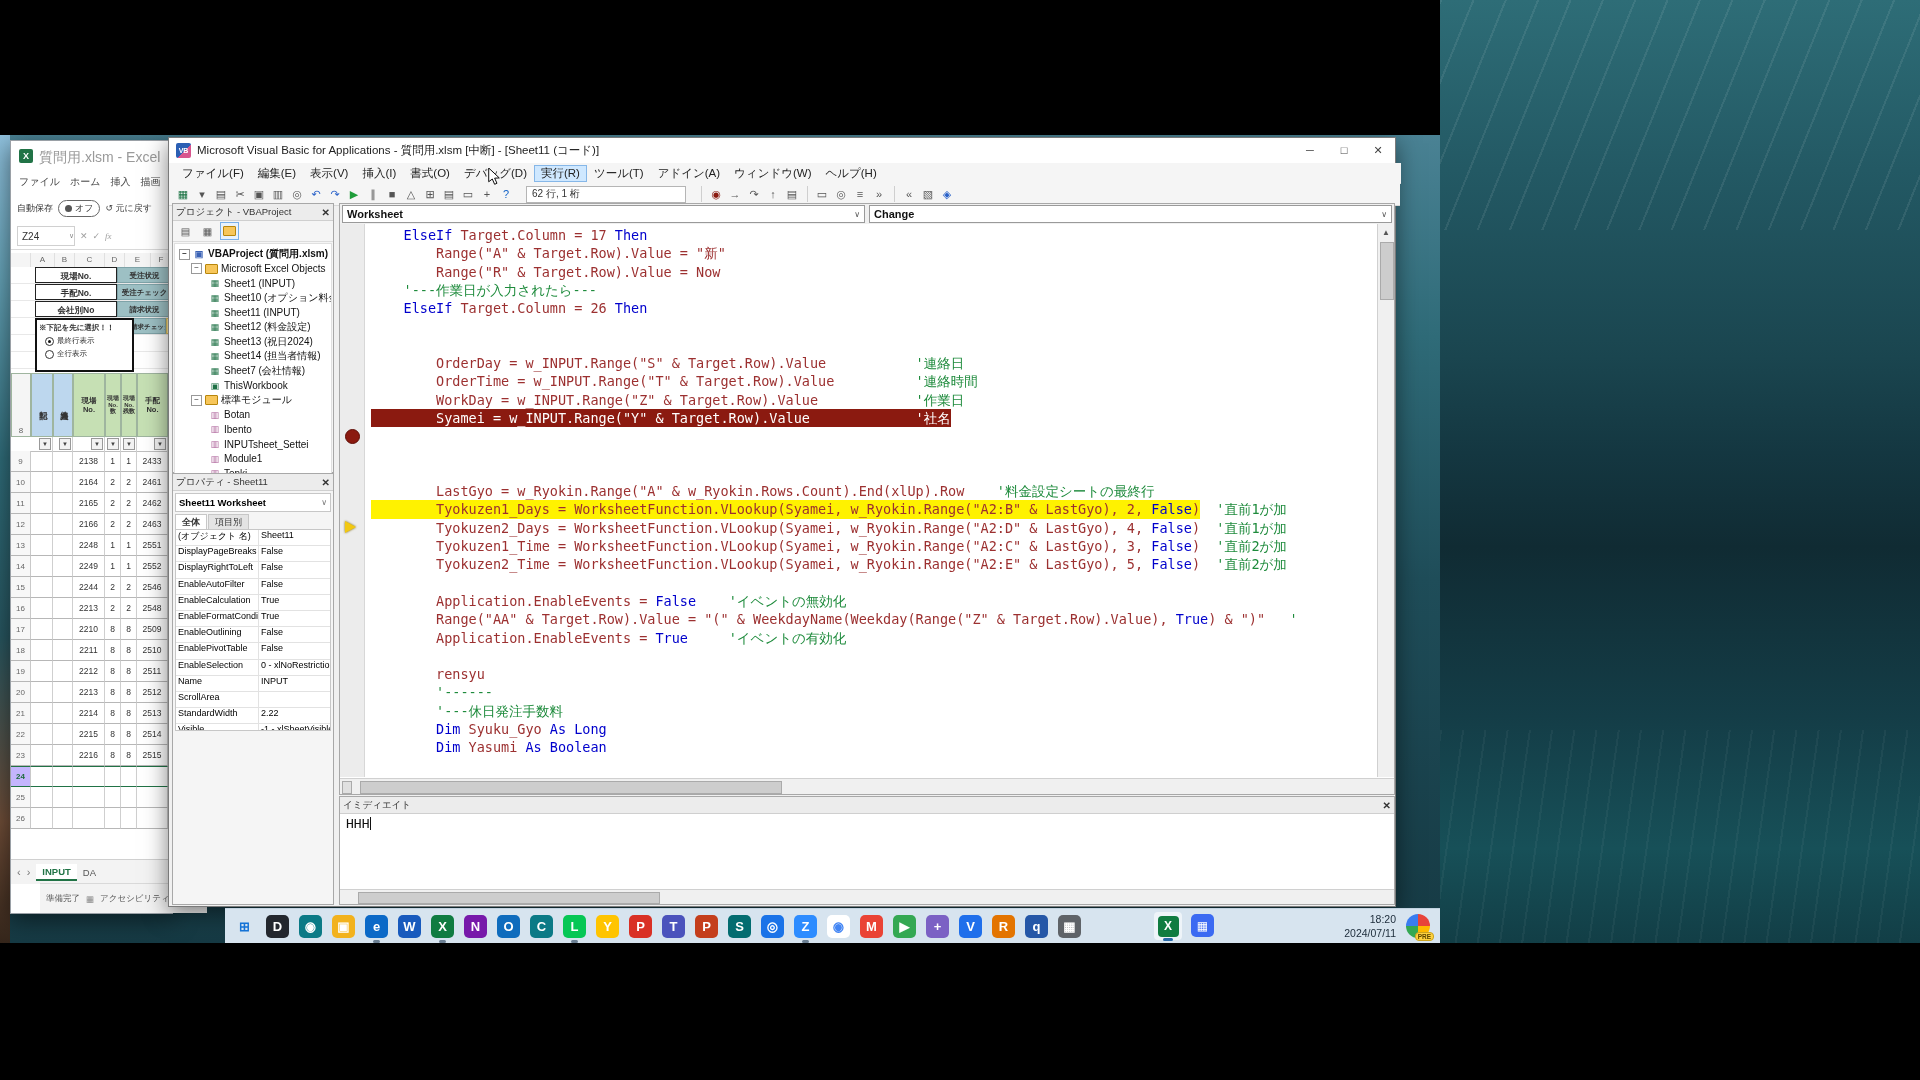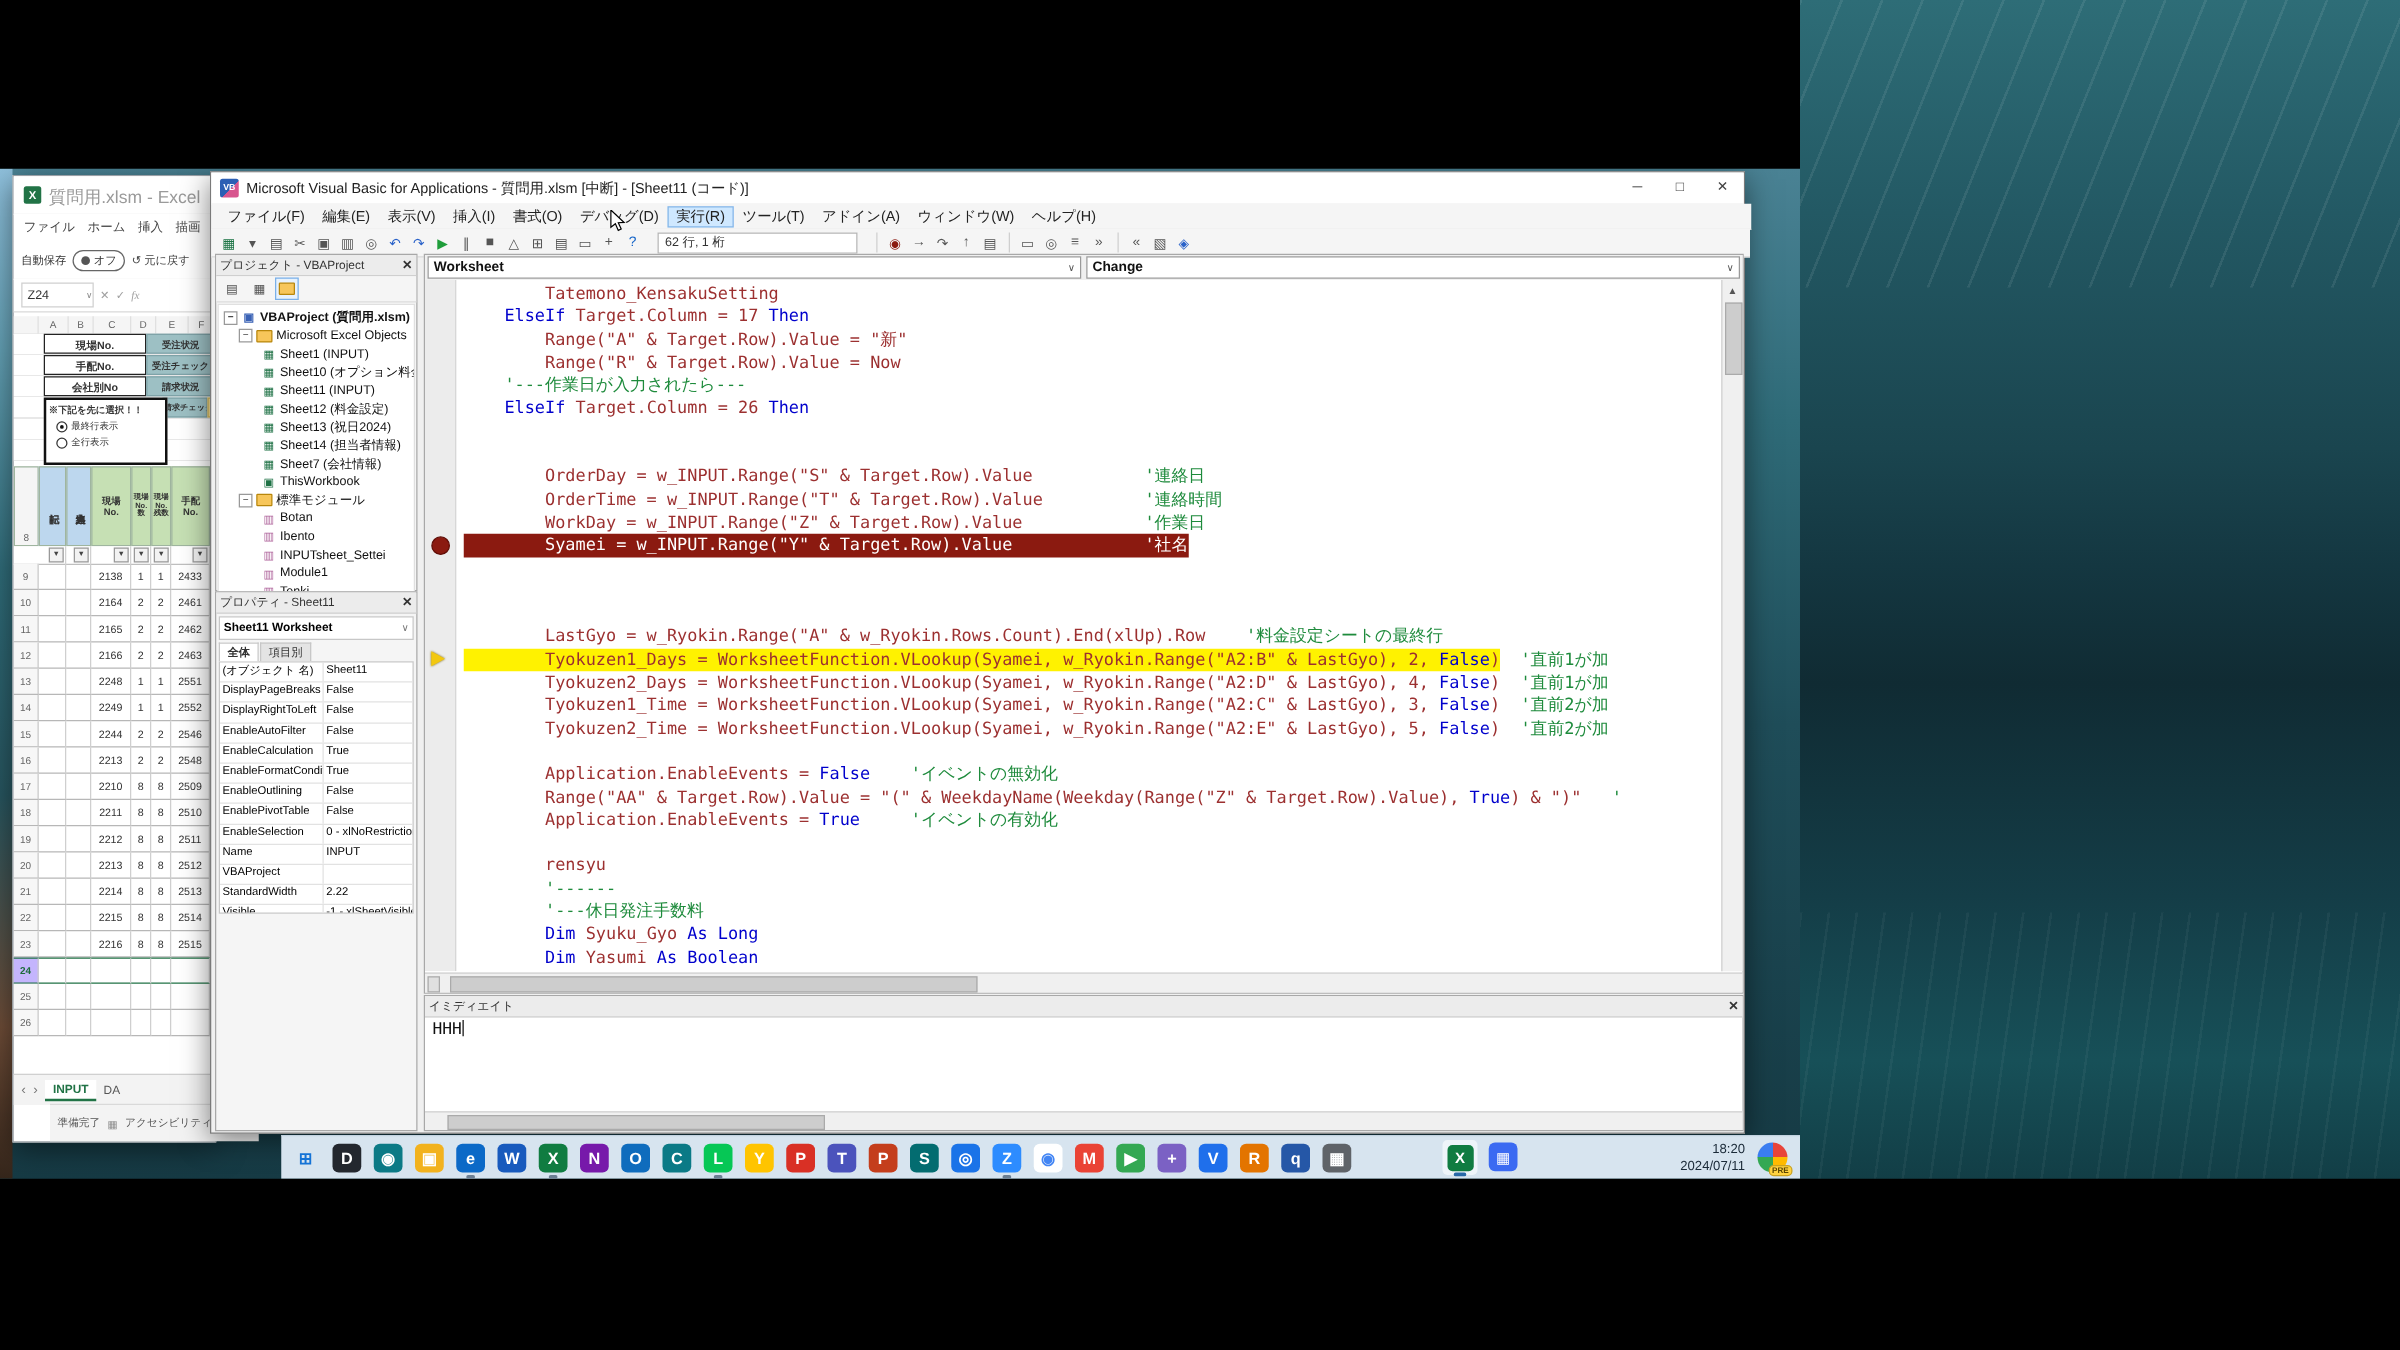--- a/index.html
+++ b/index.html
@@ -667,21 +667,21 @@
           </div>
           <div class="prow">
             <span class="pk">EnableSelection</span>
             <span class="pv">0 - xlNoRestrictions</span>
           </div>
           <div class="prow">
             <span class="pk">Name</span>
             <span class="pv">INPUT</span>
           </div>
           <div class="prow">
-            <span class="pk">VBAProject</span>
+            <span class="pk">ScrollArea</span>
             <span class="pv"></span>
           </div>
           <div class="prow">
             <span class="pk">StandardWidth</span>
             <span class="pv">2.22</span>
           </div>
           <div class="prow">
             <span class="pk">Visible</span>
             <span class="pv">-1 - xlSheetVisible</span>
           </div>
@@ -698,21 +698,20 @@
           <b>Change</b>
             <span class="dda">∨</span>
         </div>
       </div>
       <div id="code-area">
         <div id="code-margin">
             <div class="bp-dot" style="top: 205.3px;"></div>
             <div class="cur-arrow" style="top: 296.8px;"></div>
           </div>
         <div id="code-lines">
-            <div class="code-line"><span class="cn">        Tatemono_KensakuSetting</span></div>
             <div class="code-line"><span class="ck">    ElseIf </span><span class="cn">Target.Column = 17 </span><span class="ck">Then</span></div>
             <div class="code-line"><span class="cn">        Range("A" &amp; Target.Row).Value = "新"</span></div>
             <div class="code-line"><span class="cn">        Range("R" &amp; Target.Row).Value = Now</span></div>
             <div class="code-line"><span class="cc">    '---作業日が入力されたら---</span></div>
             <div class="code-line"><span class="ck">    ElseIf </span><span class="cn">Target.Column = 26 </span><span class="ck">Then</span></div>
             <div class="code-line"></div>
             <div class="code-line"></div>
             <div class="code-line"><span class="cn">        OrderDay = w_INPUT.Range("S" &amp; Target.Row).Value</span><span class="cc">           '連絡日</span></div>
             <div class="code-line"><span class="cn">        OrderTime = w_INPUT.Range("T" &amp; Target.Row).Value</span><span class="cc">          '連絡時間</span></div>
             <div class="code-line"><span class="cn">        WorkDay = w_INPUT.Range("Z" &amp; Target.Row).Value</span><span class="cc">            '作業日</span></div>

